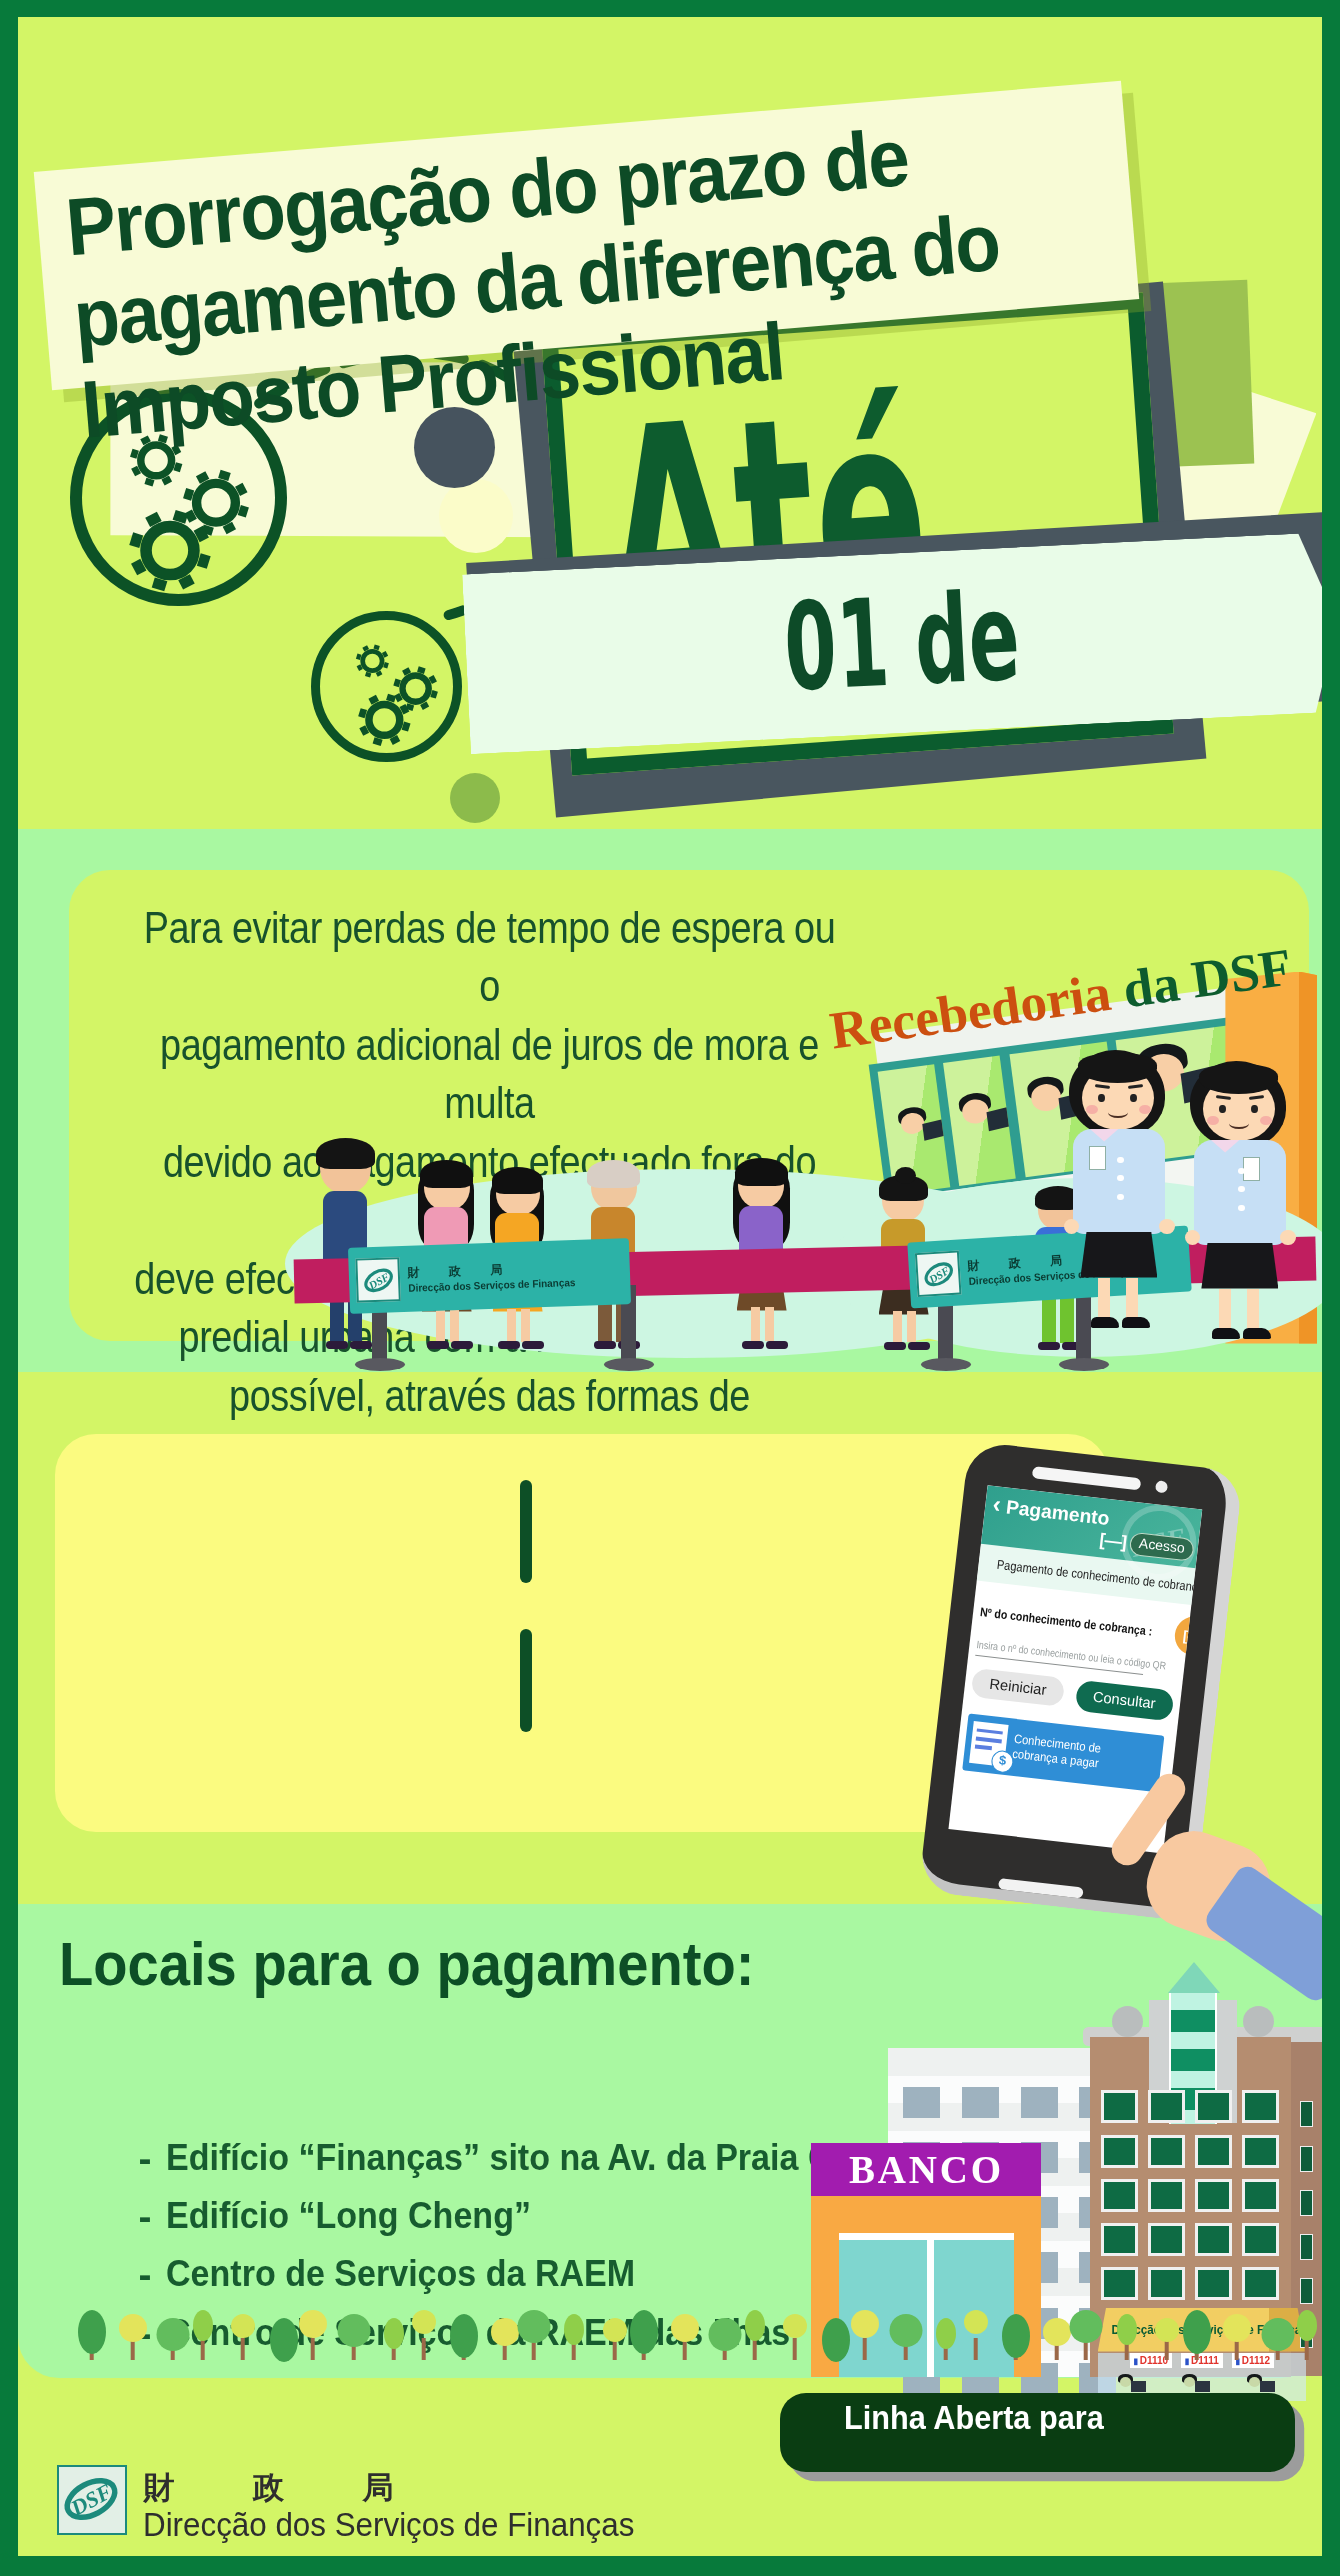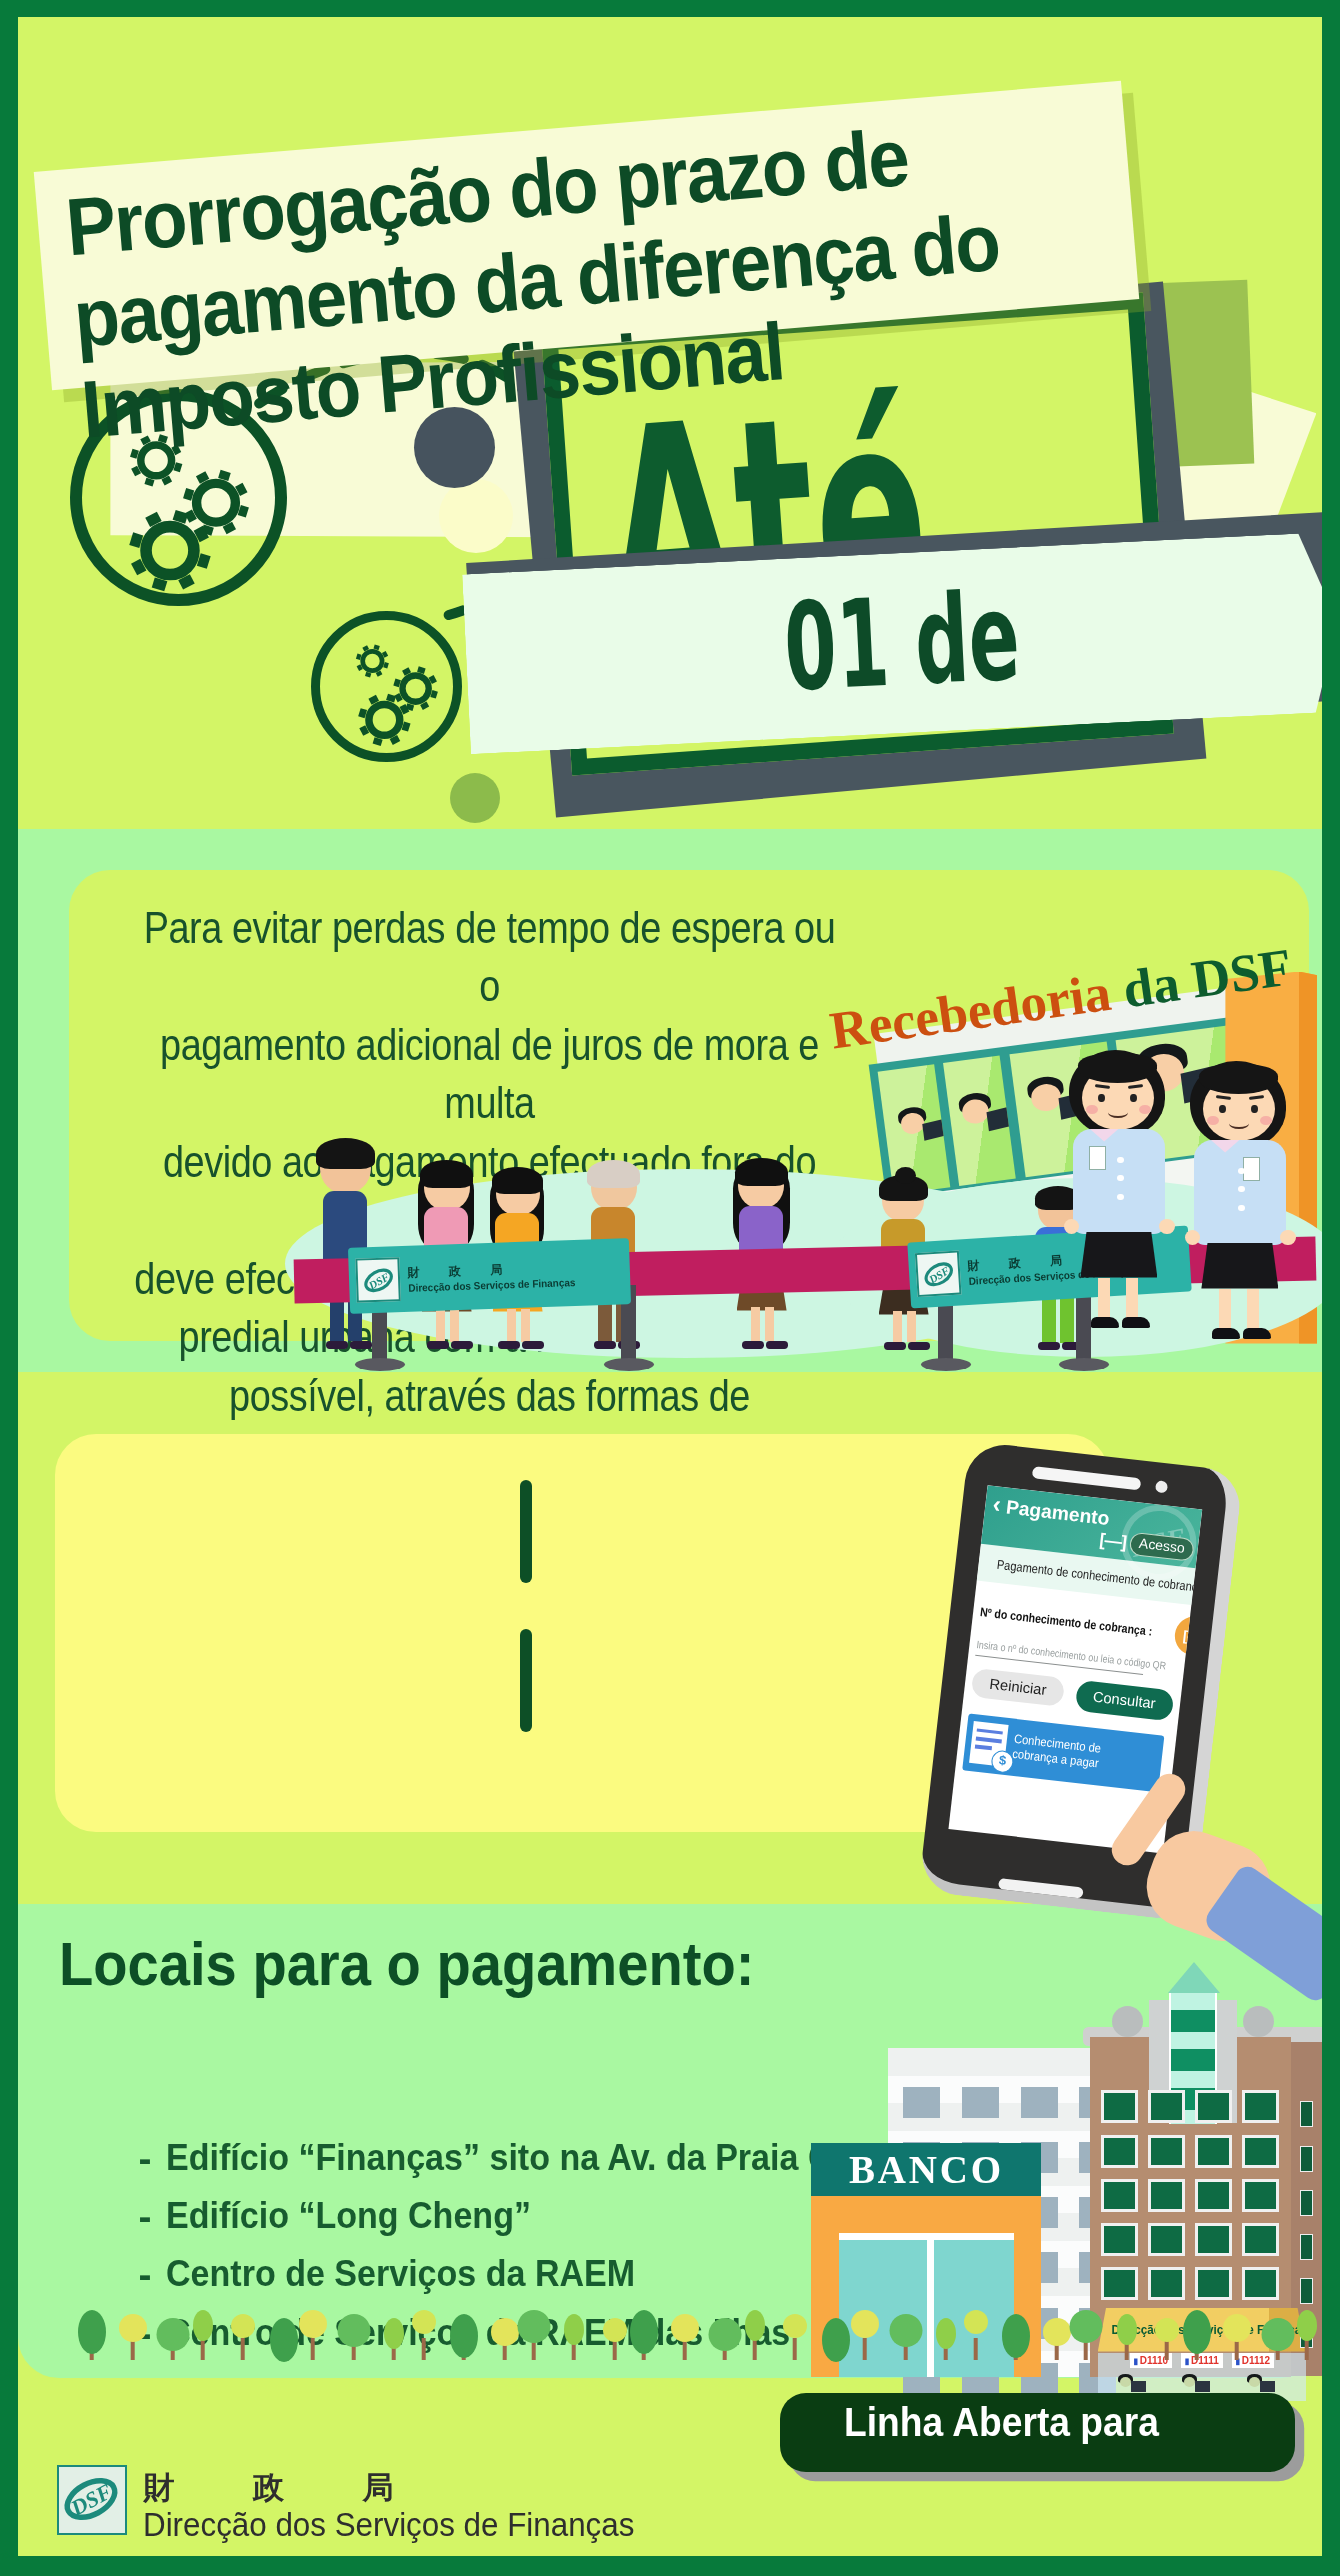--- a/index.html
+++ b/index.html
@@ -144,21 +144,21 @@
   .bullet i{flex:0 0 18.4px;width:18.4px;height:25px;border-radius:50%;background:var(--dkgreen);margin-top:9.2px}
   .subitem{position:absolute;left:120px;display:flex;gap:14.7px;color:#175c2f;font-weight:bold;font-size:37px}
   .subitem b{font-size:39px}
 
   
   .bgroup{left:773px;top:1944px;width:538px;height:416px}
   .graybld{position:absolute;left:97px;top:87px;width:267px;height:329px;
     background:repeating-linear-gradient(180deg,#eef1f0 0 28px,#fbfcfc 28px 55px)}
   .gwin{position:absolute;background:#9eb2bf}
   .banco{position:absolute;left:20px;top:182px;width:230px;height:234px;background:#f9a943}
-  .bancosign{position:absolute;left:0;top:0;width:100%;height:53px;background:#0f766e;color:#fff;text-align:center;
+  .bancosign{position:absolute;left:0;top:0;width:100%;height:53px;background:#a21caf;color:#fff;text-align:center;
     font-family:"Liberation Serif",serif;font-weight:bold;font-size:39px;letter-spacing:2.8px;line-height:53px}
   .bancoglass{position:absolute;left:28px;top:90px;width:175px;height:144px;background:#7fd6cf;border-top:7.4px solid #fff}
   .bancoglass i{position:absolute;left:50%;top:0;width:7.4px;height:100%;background:#fff}
   .dsfbld{position:absolute;left:299px;top:76px;width:258px;height:340px}
   .dsf-parapet{position:absolute;left:-7.4px;top:-9.2px;width:272px;height:18.4px;background:#cfd0cf;border-radius:5.5px}
   .dsf-face{position:absolute;left:0;top:0;width:201px;height:100%;background:#b58d70}
   .dsf-wing{position:absolute;left:201px;top:5.5px;width:57px;height:334px;background:#a8816a}
   .dwin{position:absolute;background:#0e6b44;border:3.7px solid #f0f0f0}
   .wwin{position:absolute;background:#0e5c3a;border:1.8px solid #eee}
   .tower{position:absolute;left:59px;top:-53px;width:88px;height:140px}
@@ -181,21 +181,21 @@
   .mclerk .m{position:absolute;left:14.7px;top:7.4px;width:14.7px;height:11px;background:#2b3440}
   .counterglass{position:absolute;left:7.4px;top:316px;width:208px;height:48px;background:rgba(207,233,247,.65)}
 
   .tree{position:absolute}
   .tree .tr{position:absolute;left:50%;bottom:0;width:4.6px;height:22px;background:#9b6848;transform:translateX(-50%)}
   .tree .cr{position:absolute;left:50%;transform:translateX(-50%)}
 
   
   .hotline{left:762px;top:2376px;width:515px;height:79px;border-radius:26px;background:var(--hotline);
     box-shadow:9.2px 9.2px 0 #9c9c9c;color:#fff;font-weight:bold;padding:7.4px 0 0 64px;line-height:1.12}
-  .hotline .l1{font-size:40px}.hotline .l2{font-size:34px}
+  .hotline .l1{font-size:33px}.hotline .l2{font-size:34px}
   .hotline span{display:inline-block;transform:scaleX(.93);transform-origin:0 50%;white-space:nowrap}
   .dsflogo{left:39px;top:2448px;width:70px;height:70px;background:#e2efe6;border:2.8px solid #1c8a7c}
   .fzh{left:125px;top:2450px;font-size:31px;color:#2e2e2e;letter-spacing:35px;font-weight:bold}
   .fpt{left:125px;top:2489px;font-size:33px;color:#2e2e2e}
   .fpt span{display:inline-block;transform:scaleX(.95);transform-origin:0 50%;white-space:nowrap}
 </style>
 </head>
 <body>
 
 <div class="poster">

